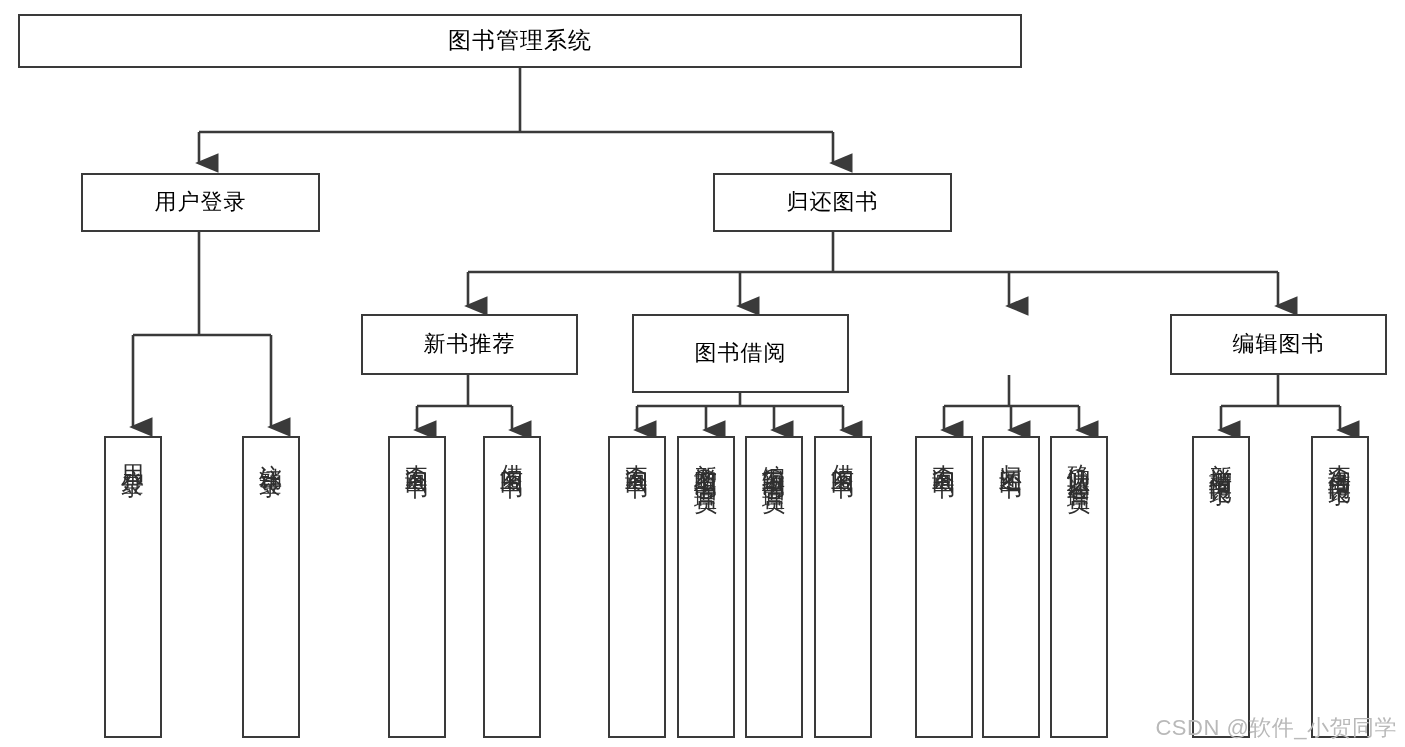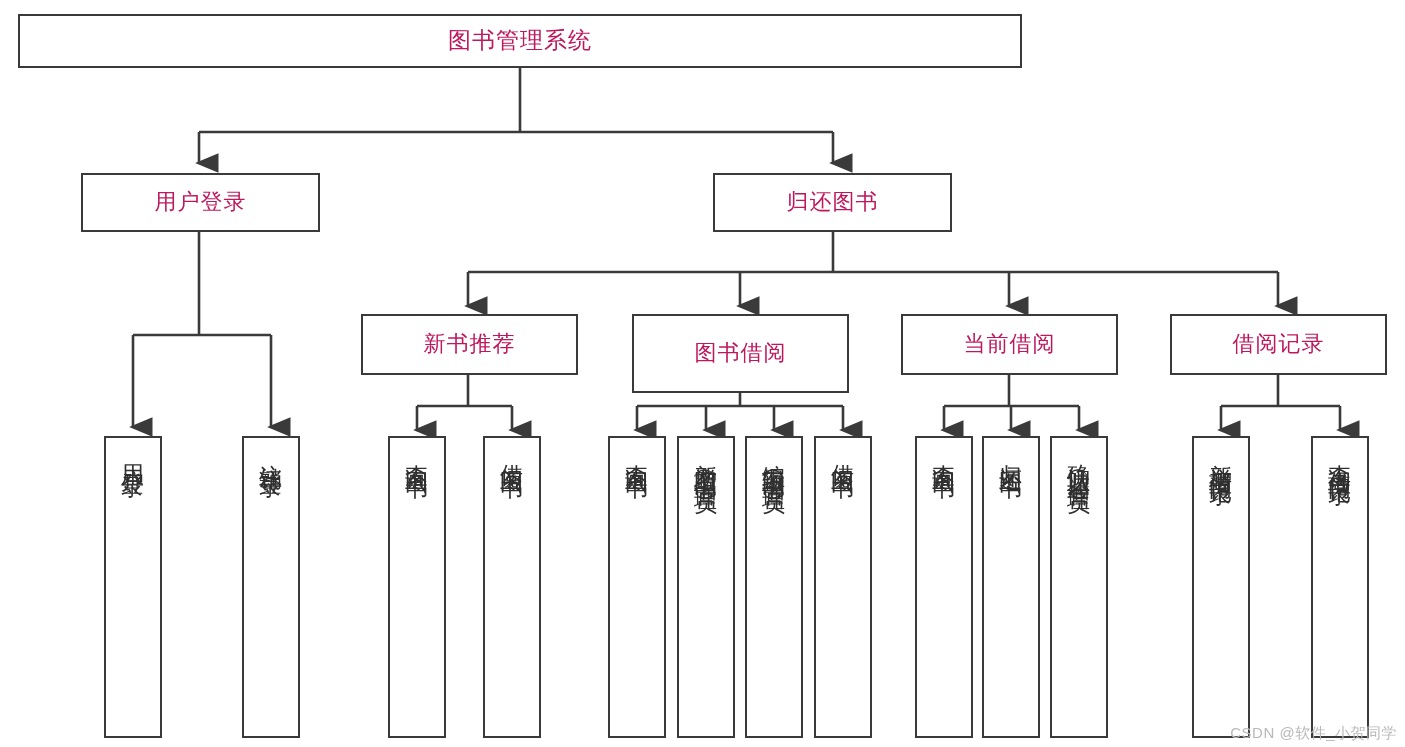--- a/index.html
+++ b/index.html
@@ -21,21 +21,21 @@
     display:flex;
     align-items:center;
     justify-content:center;
     color:#2b2b2b;
   }
   .node .label{
     font-size:22px;
     letter-spacing:1px;
     line-height:1.2;
     white-space:nowrap;
-    color:#be185d;
+    color:#000000;
   }
   #node-root .label{font-size:23px;}
   .leaf{
     border:2.5px solid #3a3a3a;
     align-items:flex-start;
     justify-content:center;
     padding-top:8px;
   }
   .leaf .label{
     writing-mode:vertical-rl;
@@ -43,21 +43,21 @@
     font-size:23px;
     letter-spacing:4px;
     line-height:1.05;
     white-space:nowrap;
     color:#2f2f2f;
   }
   #watermark{
     position:absolute;
     right:8px;
     bottom:4px;
-    font-size:15px;
+    font-size:22px;
     color:#b9b9b9;
     letter-spacing:0.5px;
     white-space:nowrap;
     user-select:none;
   }
 </style>
 </head>
 <body>
 
 <div id="diagram-root">
@@ -123,25 +123,22 @@
   <div class="node" style="left:713px;top:173px;width:239px;height:59px;">
     <span class="label">归还图书</span>
   </div>
 
   <div class="node" style="left:361px;top:314px;width:217px;height:61px;font-family:Liberation Serif, serif;">
     <span class="label">新书推荐</span>
   </div>
   <div class="node" style="left:632px;top:314px;width:217px;height:79px;">
     <span class="label">图书借阅</span>
   </div>
-  <div class="node" style="left:901px;top:314px;width:217px;height:61px;">
-    <span class="label">当前借阅</span>
-  </div>
   <div class="node" style="left:1170px;top:314px;width:217px;height:61px;">
-    <span class="label">借阅记录</span>
+    <span class="label">编辑图书</span>
   </div>
 
   <div class="node leaf" style="left:104px;top:436px;width:58px;height:302px;">
     <span class="label">用户登录</span>
   </div>
   <div class="node leaf" style="left:242px;top:436px;width:58px;height:302px;">
     <span class="label">注销登录</span>
   </div>
 
   <div class="node leaf" style="left:388px;top:436px;width:58px;height:302px;">

